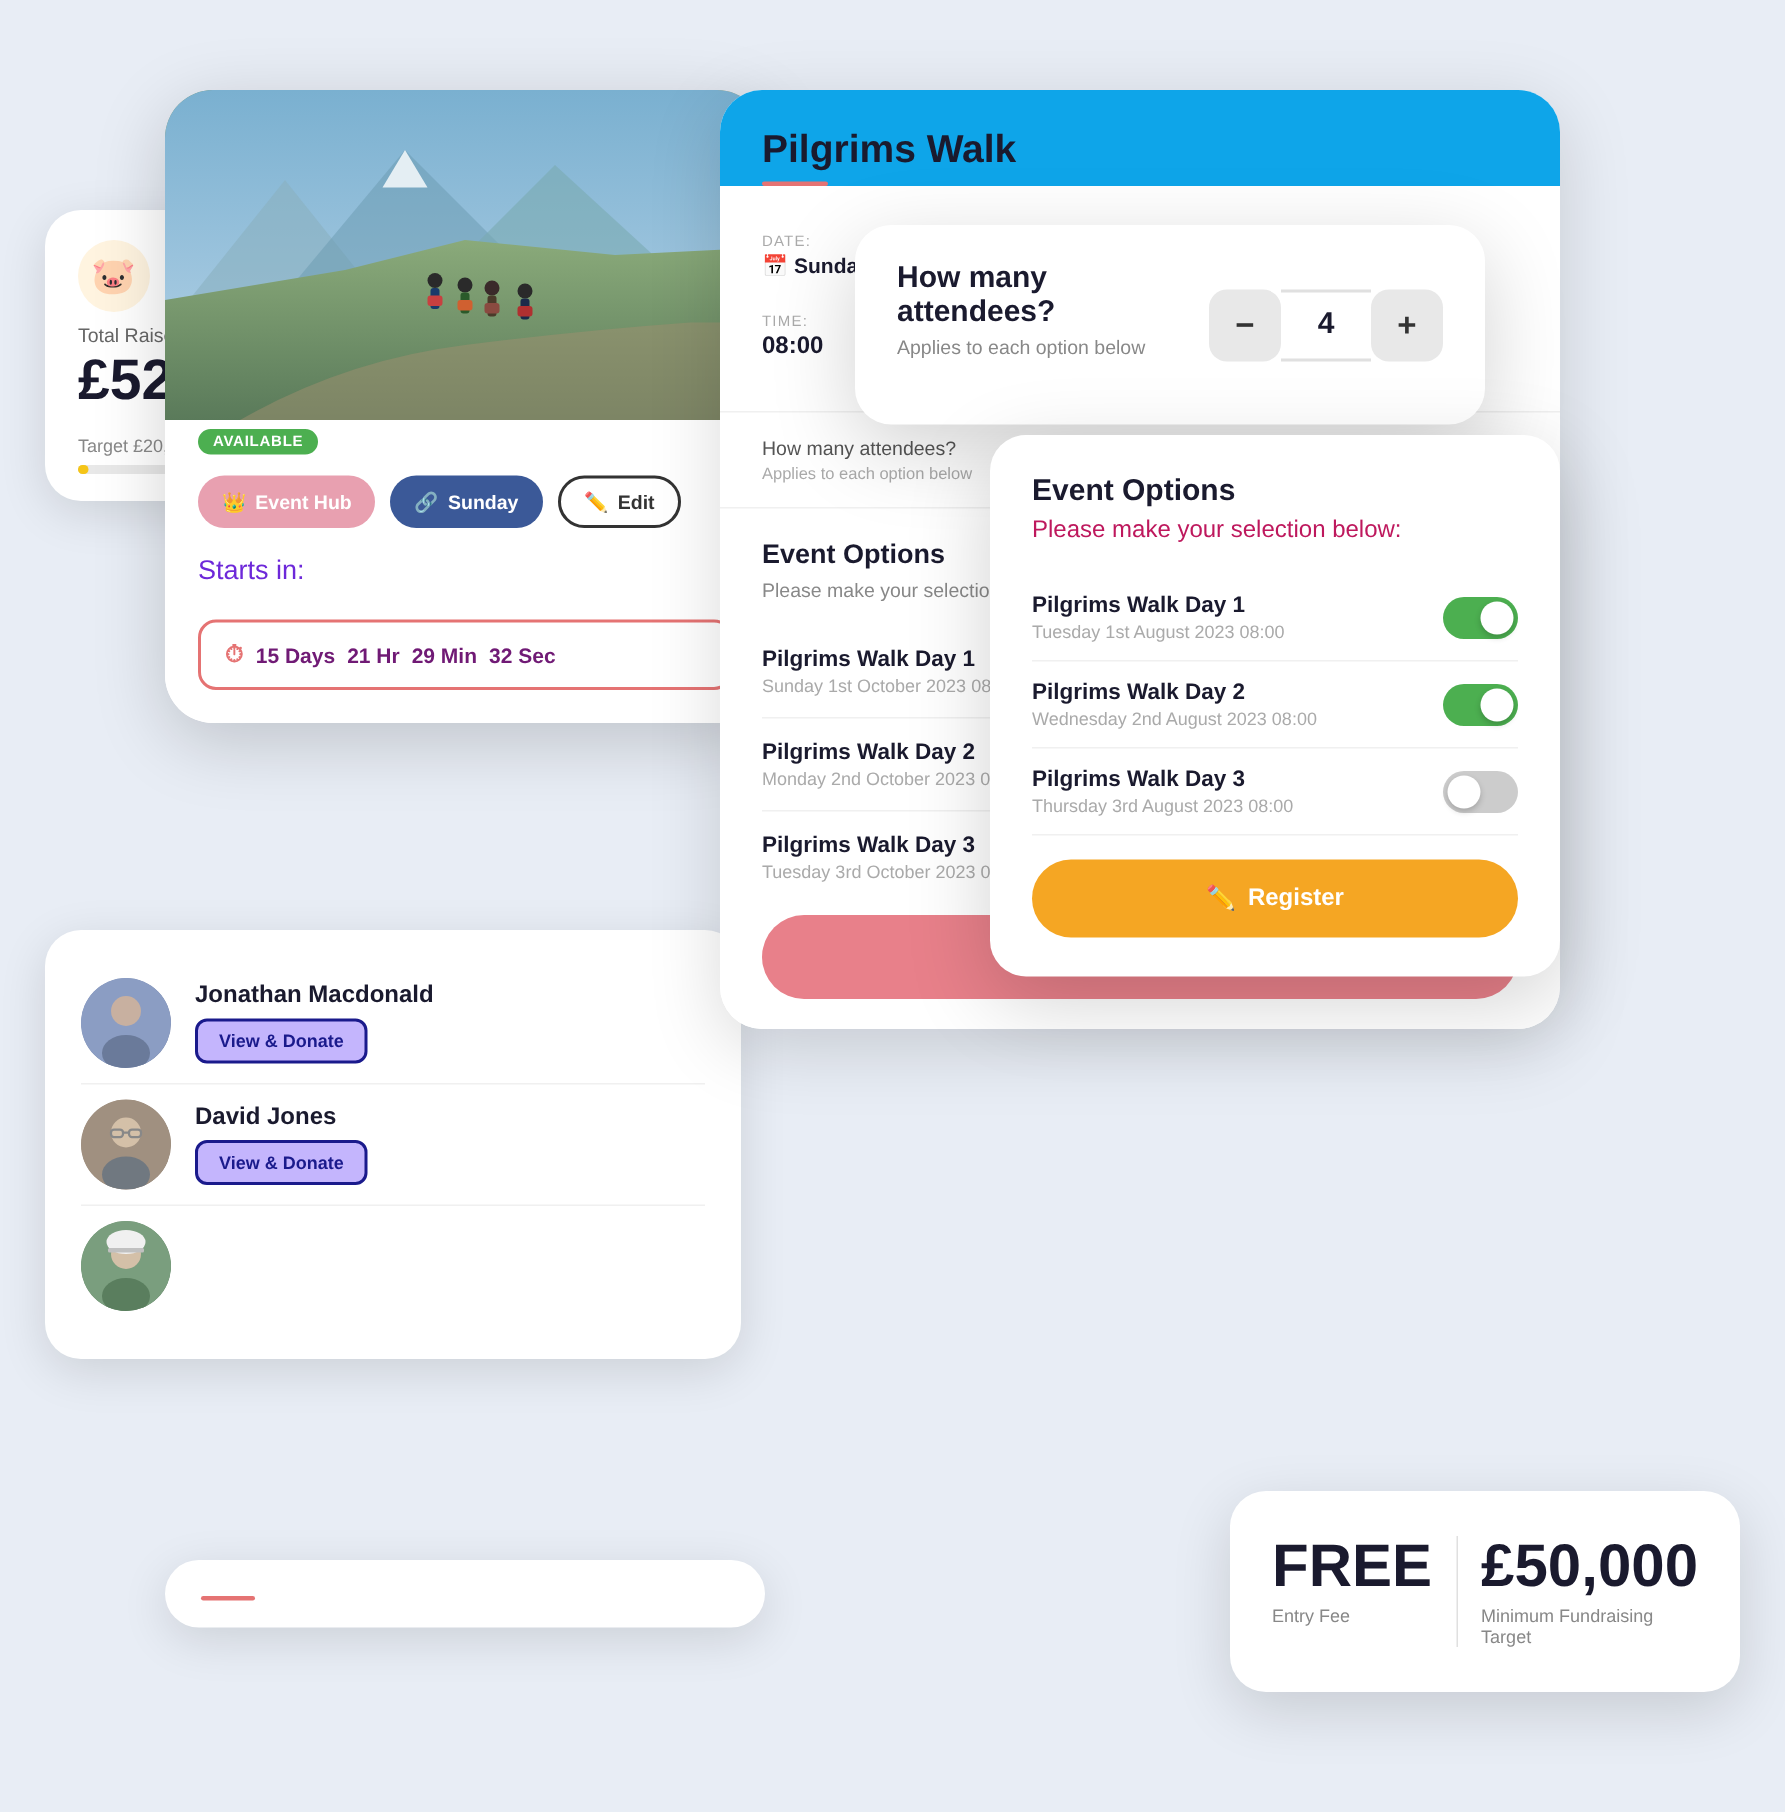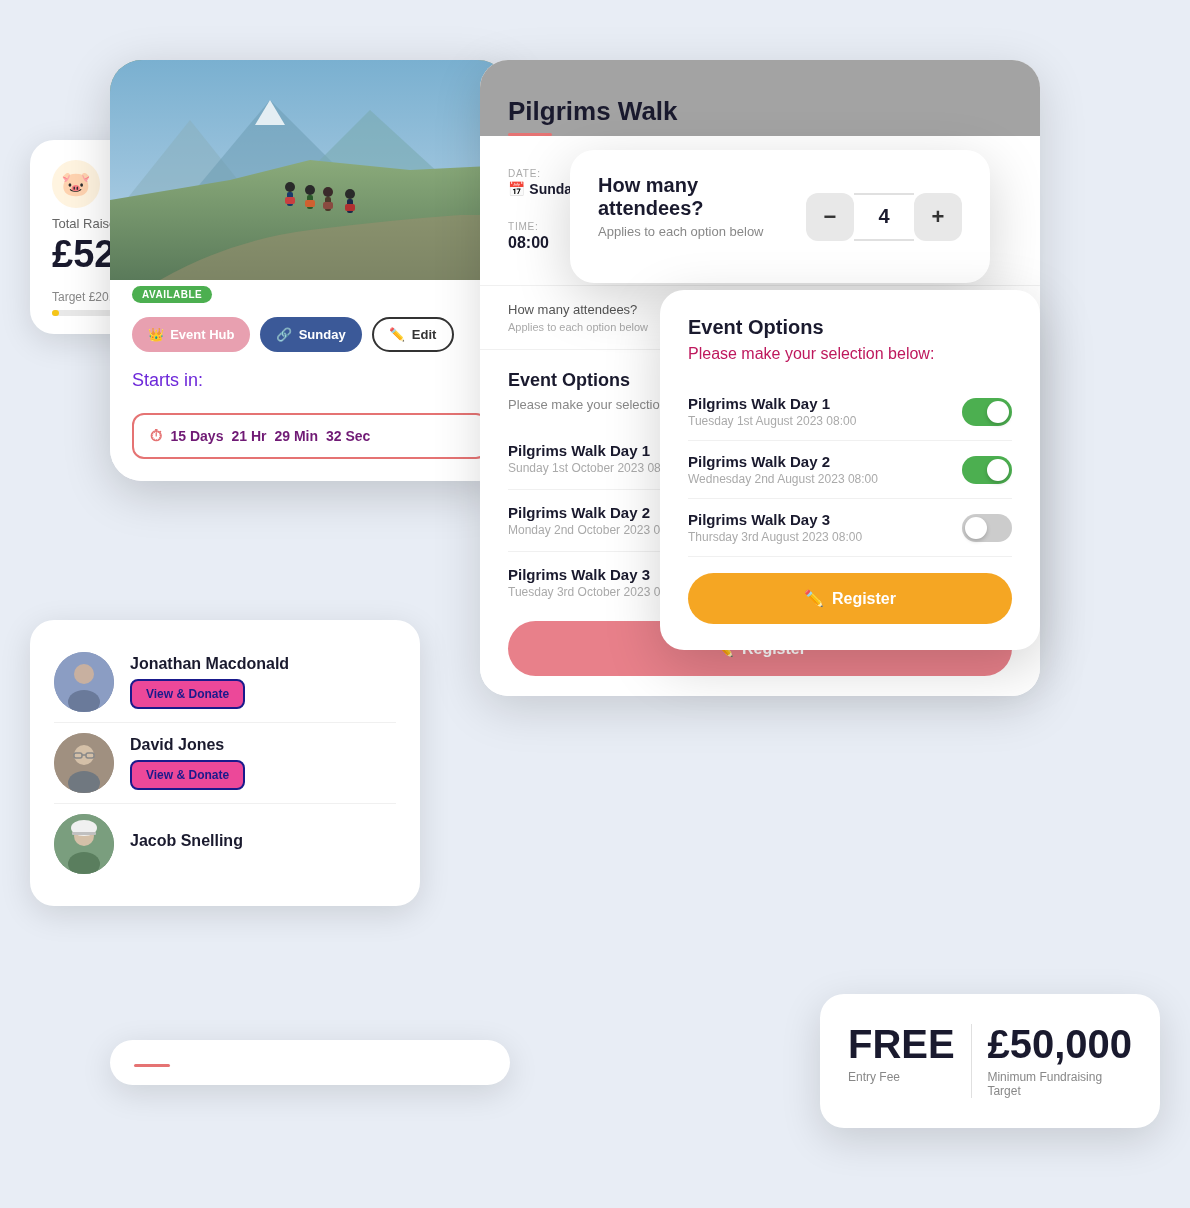--- a/index.html
+++ b/index.html
@@ -133,21 +133,21 @@
     .starts-in-box .days { color: #701a75; font-weight: 700; }
     .starts-in-box .hrs { color: #701a75; font-weight: 700; }
     .starts-in-label {
       font-size: 18px; color: #6d28d9; margin-bottom: 22px;
     }
 
     
     .participants-card {
       left: 30px;
       top: 620px;
-      width: 390px;
+      width: 464px;
       padding: 22px 24px;
     }
     .participant-row {
       display: flex; align-items: center; gap: 16px;
       padding: 10px 0;
       border-bottom: 1px solid #f0f0f0;
     }
     .participant-row:last-of-type { border-bottom: none; }
     .avatar {
       width: 60px; height: 60px; border-radius: 50%;
@@ -158,21 +158,21 @@
     }
     .avatar-jonathan { background: linear-gradient(135deg, #8b9dc3, #6b7aa0); }
     .avatar-david { background: linear-gradient(135deg, #b0a090, #8a7a6a); }
     .avatar-jacob { background: linear-gradient(135deg, #7a9e7e, #5a7e5e); }
     .participant-info { flex: 1; }
     .participant-name {
       font-size: 16px; font-weight: 700; color: #1a1a2e; margin-bottom: 6px;
     }
     .btn-view-donate {
       border: 2px solid #1a1a8c;
-      background: #ec4899;
+      background: #c4b5fd;
       border-radius: 8px;
       padding: 6px 14px;
       font-size: 12px;
       font-weight: 600;
       color: #1a1a8c;
       cursor: pointer;
     }
 
     
     .event-details-card {
@@ -191,22 +191,22 @@
     
     .main-event-card {
       left: 480px;
       top: 60px;
       width: 560px;
       border-radius: 28px;
       overflow: hidden;
       box-shadow: 0 12px 48px rgba(0,0,0,0.15);
     }
     .main-event-header {
-      background: #a3a3a3;
-      padding: 36px 28px 0;
+      background: #0ea5e9;
+      padding: 24px 28px 0;
     }
     .event-title {
       font-size: 26px; font-weight: 800; color: #1a1a2e;
       margin-bottom: 6px;
     }
     .event-title-underline {
       width: 44px; height: 3px; background: #e57373; border-radius: 2px; margin-bottom: 20px;
     }
     .event-meta-grid {
       display: grid; grid-template-columns: 1fr 1fr;
@@ -520,23 +520,20 @@
     <div class="avatar avatar-jacob">
       <svg width="60" height="60" viewBox="0 0 60 60">
         <circle cx="30" cy="30" r="30" fill="#7a9e7e"></circle>
         <circle cx="30" cy="22" r="10" fill="#d4c0a8"></circle>
         <ellipse cx="30" cy="50" rx="16" ry="12" fill="#5a7e5e"></ellipse>
 
         <ellipse cx="30" cy="14" rx="13" ry="8" fill="#f0f0f0"></ellipse>
         <rect x="18" y="18" width="24" height="3" rx="1" fill="#c0c0c0"></rect>
       </svg>
     </div>
-    <div class="participant-info">
-      <div class="participant-name">Jacob Snelling</div>
-    </div>
   </div>
 </div>
 
 <div class="card event-details-card">
   <div class="event-details-underline"></div>
 </div>
 
 <div class="card main-event-card">
   <div class="main-event-header">
     <div class="event-title">Pilgrims Walk</div>

